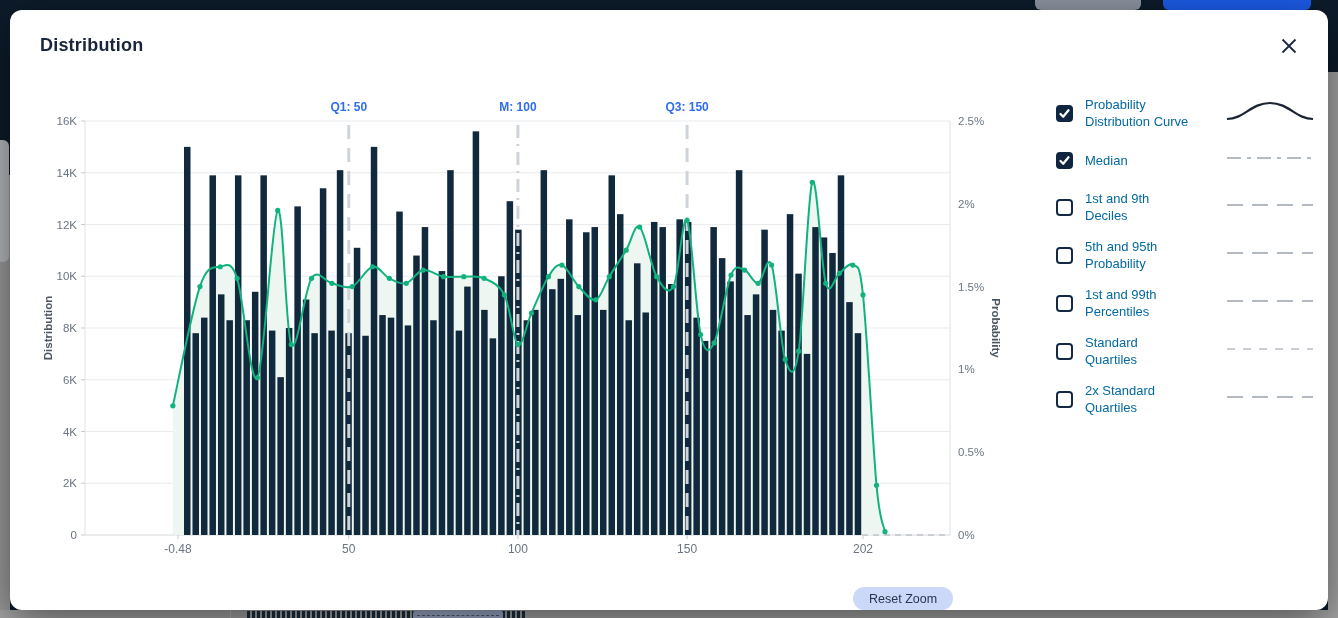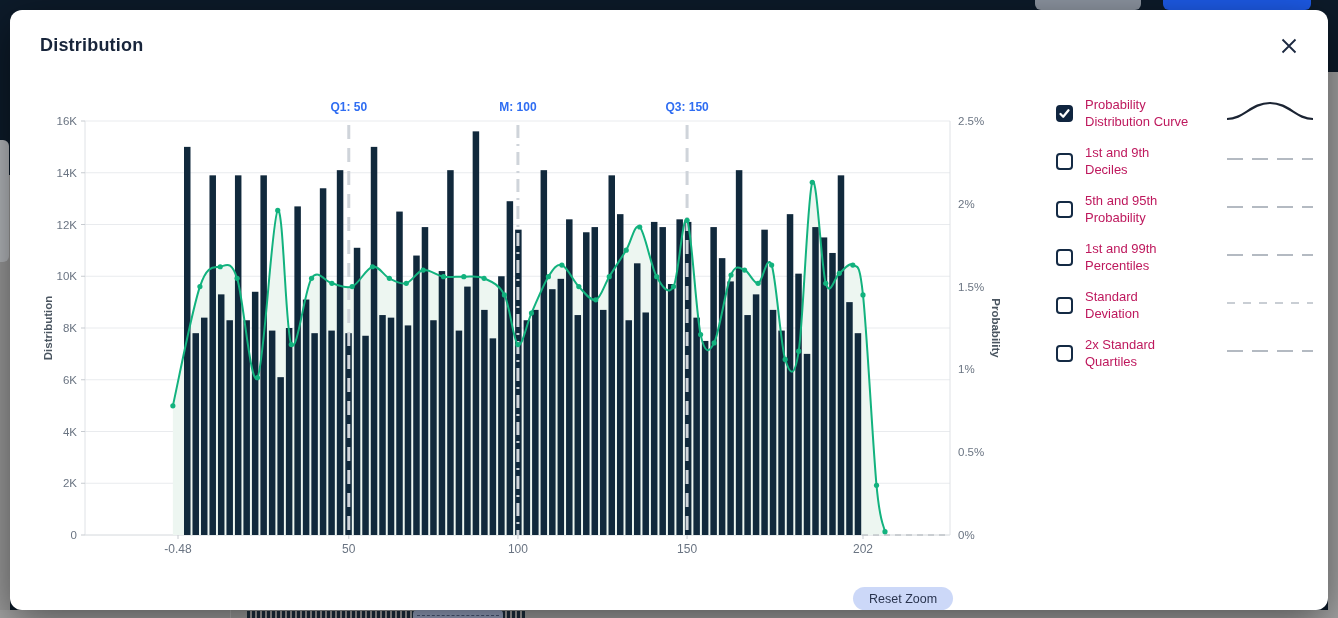--- a/index.html
+++ b/index.html
@@ -49,21 +49,21 @@
     display:flex; flex-direction:column; gap:14px;
   }
   .legend-row { display:flex; align-items:center; }
   .cb {
     width:17px; height:17px; border-radius:4px; flex:0 0 17px; margin-right:12px;
     border:2px solid #142a44; background:#fff; position:relative; cursor:pointer;
   }
   .cb.checked { background:#10253f; border-color:#10253f; }
   .cb svg { position:absolute; left:0; top:0; }
   .legend-label {
-    font-size:13px; line-height:17px; color:#be185d; max-width:108px; flex:1 1 auto;
+    font-size:13px; line-height:17px; color:#0369a1; max-width:108px; flex:1 1 auto;
   }
   .legend-sample { flex:0 0 92px; margin-left:auto; }
 </style>
 </head>
 <body>
 
 <div class="bg-btn bg-btn-gray"></div>
 <div class="bg-btn bg-btn-blue"></div>
 <div class="dim-left"></div>
 <div class="dim-chip"></div>
@@ -341,20 +341,31 @@
           <svg width="13" height="13" viewBox="0 0 13 13">
             <polyline points="2.5,7 5.2,9.7 10.5,3.3" fill="none" stroke="#ffffff" stroke-width="2.3" stroke-linecap="round" stroke-linejoin="round"></polyline>
           </svg>
         </span>
         <span class="legend-label">Probability Distribution Curve</span>
         <span class="legend-sample"><svg width="92" height="28">
             <path d="M3 22 C 20 22, 27 6, 46 6 C 65 6, 72 22, 89 22" fill="none" stroke="#1b2433" stroke-width="2.2"></path>
           </svg></span>
       </div>
       <div class="legend-row">
+        <span class="cb checked">
+          <svg width="13" height="13" viewBox="0 0 13 13">
+            <polyline points="2.5,7 5.2,9.7 10.5,3.3" fill="none" stroke="#ffffff" stroke-width="2.3" stroke-linecap="round" stroke-linejoin="round"></polyline>
+          </svg>
+        </span>
+        <span class="legend-label">Median</span>
+        <span class="legend-sample"><svg width="92" height="28">
+            <line x1="3" x2="89" y1="14" y2="14" stroke="#b4bac2" stroke-width="2" stroke-dasharray="14 6 4 6"></line>
+          </svg></span>
+      </div>
+      <div class="legend-row">
         <span class="cb"></span>
         <span class="legend-label">1st and 9th Deciles</span>
         <span class="legend-sample"><svg width="92" height="28">
             <line x1="3" x2="89" y1="14" y2="14" stroke="#b4bac2" stroke-width="2" stroke-dasharray="16 9"></line>
           </svg></span>
       </div>
       <div class="legend-row">
         <span class="cb"></span>
         <span class="legend-label">5th and 95th Probability</span>
         <span class="legend-sample"><svg width="92" height="28">
@@ -363,21 +374,21 @@
       </div>
       <div class="legend-row">
         <span class="cb"></span>
         <span class="legend-label">1st and 99th Percentiles</span>
         <span class="legend-sample"><svg width="92" height="28">
             <line x1="3" x2="89" y1="14" y2="14" stroke="#b4bac2" stroke-width="2" stroke-dasharray="16 9"></line>
           </svg></span>
       </div>
       <div class="legend-row">
         <span class="cb"></span>
-        <span class="legend-label">Standard Deviation</span>
+        <span class="legend-label">Standard Quartiles</span>
         <span class="legend-sample"><svg width="92" height="28">
             <line x1="3" x2="89" y1="14" y2="14" stroke="#c9ced4" stroke-width="2" stroke-dasharray="8 8"></line>
           </svg></span>
       </div>
       <div class="legend-row">
         <span class="cb"></span>
         <span class="legend-label">2x Standard Quartiles</span>
         <span class="legend-sample"><svg width="92" height="28">
             <line x1="3" x2="89" y1="14" y2="14" stroke="#b4bac2" stroke-width="2" stroke-dasharray="16 9"></line>
           </svg></span>

